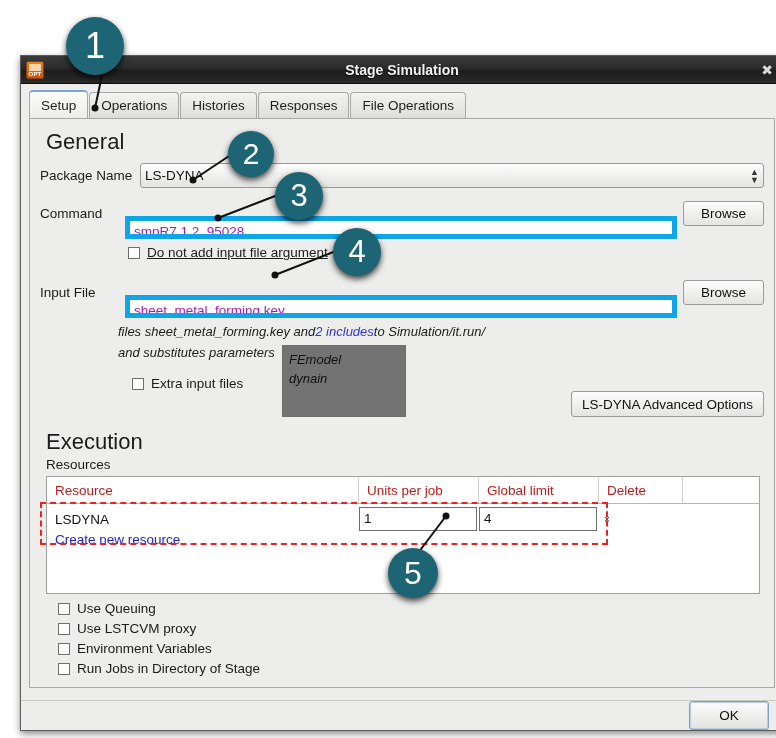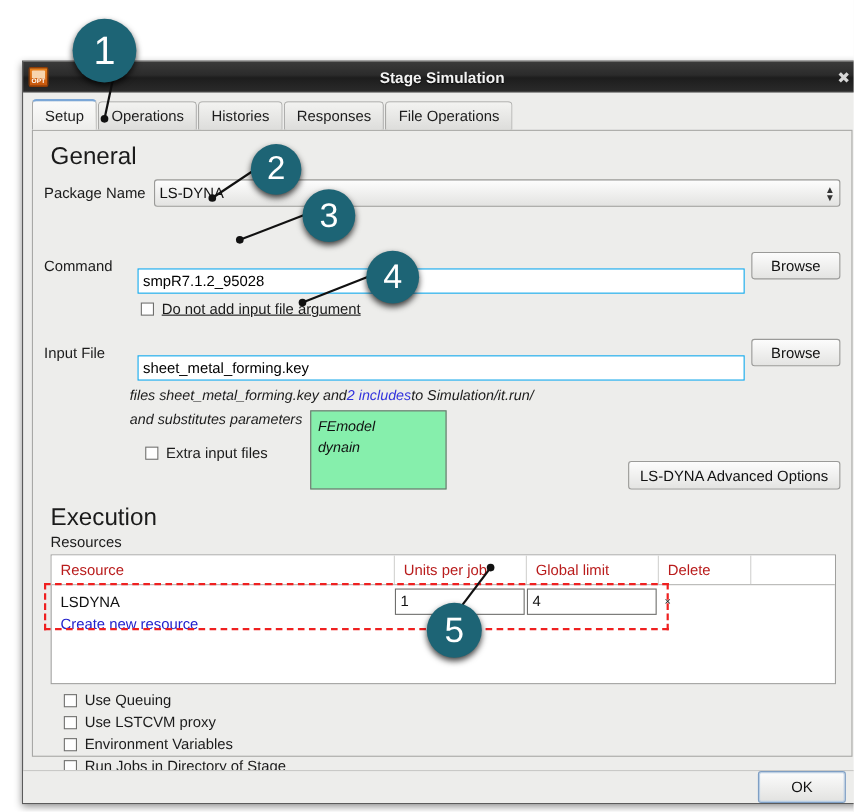--- a/index.html
+++ b/index.html
@@ -153,23 +153,23 @@
   .flabel {
     font-size: 13.5px;
     color: #1b1b1b;
     white-space: nowrap;
     font-family: "Liberation Sans", sans-serif;
   }
 
   .txtin {
     height: 23px;
     background: #ffffff;
-    border: 1px solid #0ea5e9;
-    font-size: 13.5px;
-    color: #000000;
+    border: 5px solid #0ea5e9;
+    font-size: 13.5px;
+    color: #a21caf;
     padding: 0 4px;
     box-sizing: border-box;
     line-height: 21px;
     font-family: "Liberation Sans", sans-serif;
     overflow: hidden;
     white-space: nowrap;
     margin-top: 28px;
   }
 
   .combo {
@@ -235,21 +235,21 @@
   }
   .ital-link {
     font-style: italic;
     font-size: 13px;
     color: #3333dd;
     font-family: "Liberation Sans", sans-serif;
     cursor: pointer;
   }
 
   .listbox {
-    background: #86efac;
+    background: #737373;
     border: 1px solid #6f6f6d;
     box-sizing: border-box;
     padding: 4px 6px;
     overflow: hidden;
   }
   .listbox div {
     font-style: italic;
     font-size: 13px;
     color: #111;
     line-height: 19px;
@@ -399,21 +399,21 @@
         </div>
       <div class="tab">
           <span>File Operations</span>
         </div>
     </div>
 
     <div class="panel">
 
       <div class="section-heading">General</div>
 
-      <div class="frow" style="margin-bottom:28px;">
+      <div class="frow" style="margin-bottom:0;">
         <div class="flabel" style="width:100px;">Package Name</div>
         <div class="combo" style="flex:1 1 auto;gap:18px;">
           <span>LS-DYNA</span>
           <span class="arrows">▲<br>▼</span>
         </div>
       </div>
 
       <div class="frow" style="margin-bottom:6px;">
         <div class="flabel" style="width:85px;">Command</div>
         <div class="txtin" style="flex:1 1 auto;">smpR7.1.2_95028</div>

